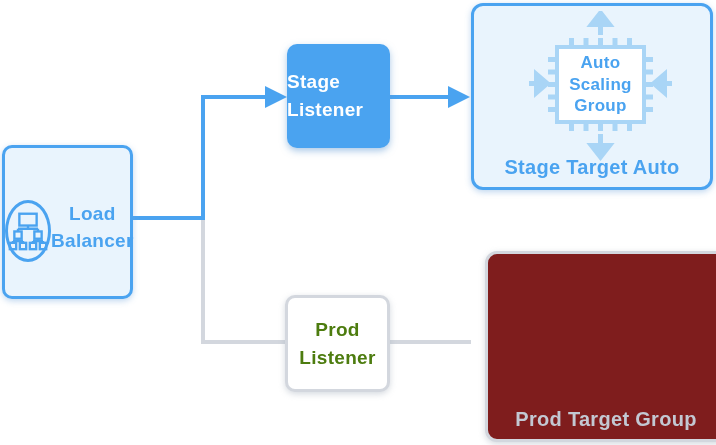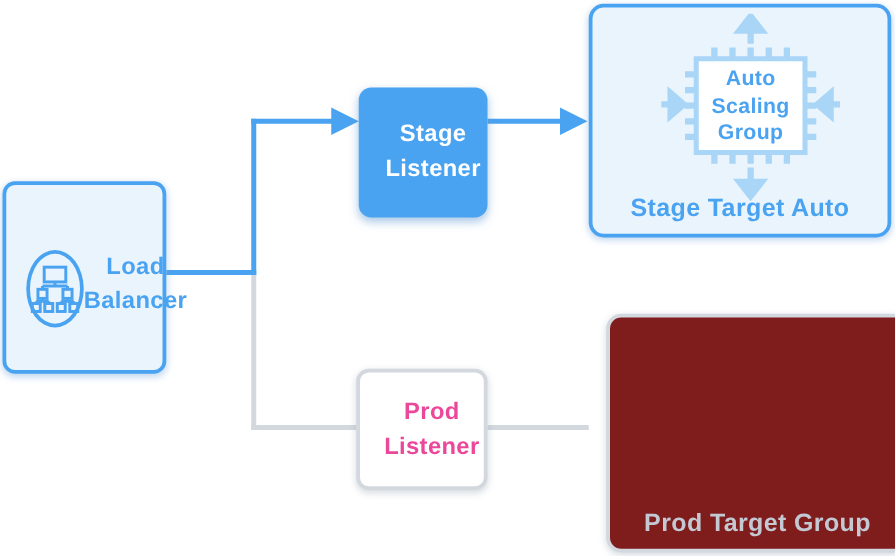--- a/index.html
+++ b/index.html
@@ -10,47 +10,47 @@
   
   .conn{position:absolute;}
   .conn.blue{background:#4AA3F0;}
   .conn.gray{background:#D3D7DE;}
   .head-right{
     position:absolute;width:0;height:0;
     border-top:11px solid transparent;border-bottom:11px solid transparent;
     border-left:22px solid #4AA3F0;
   }
   
-  .box{position:absolute;box-sizing:border-box;border-radius:10px;padding-left:16px;}
+  .box{position:absolute;box-sizing:border-box;border-radius:10px;}
   #lb-box{
     left:2px;top:145px;width:131px;height:154px;
     background:#E9F4FD;border:3px solid #4AA3F0;
     box-shadow:0 2px 6px rgba(110,165,220,.45);
     display:flex;flex-direction:row;align-items:center;
   }
   .lb-circle{
     width:62px;height:62px;margin-top:17px;border-radius:50%;
     border:3px solid #4AA3F0;box-sizing:border-box;background:#E9F4FD;
     display:flex;align-items:center;justify-content:center;
   }
   .lb-label{
     margin-top:12px;text-align:center;color:#4AA3F0;
     font-size:19px;line-height:1.42;width:110px;
   }
   #stage-listener{
     left:287px;top:44px;width:103px;height:104px;background:#4AA3F0;
     box-shadow:0 3px 7px rgba(90,150,210,.5);
     display:flex;align-items:center;justify-content:center;
-    color:#ffffff;font-size:19px;line-height:1.45;text-align:center;margin-top:26px;
+    color:#ffffff;font-size:19px;line-height:1.45;
   }
   #prod-listener{
     left:285px;top:295px;width:105px;height:97px;background:#ffffff;
     border:3px solid #D3D7DE;box-shadow:0 2px 6px rgba(160,170,185,.45);
     display:flex;align-items:center;justify-content:center;
-    color:#ec4899;font-size:19px;line-height:1.45;text-align:center;
+    color:#4d7c0f;font-size:19px;line-height:1.45;text-align:center;
   }
   #stage-tg{
     left:471px;top:3px;width:242px;height:187px;border-radius:12px;
     background:#E9F4FD;border:3px solid #4AA3F0;
     box-shadow:0 2px 6px rgba(110,165,220,.45);
   }
   #prod-tg{
     left:485px;top:251px;width:242px;height:191px;border-radius:12px;
     background:#7f1d1d;border:3px solid #D3D7DE;
     box-shadow:0 2px 6px rgba(160,170,185,.45);

